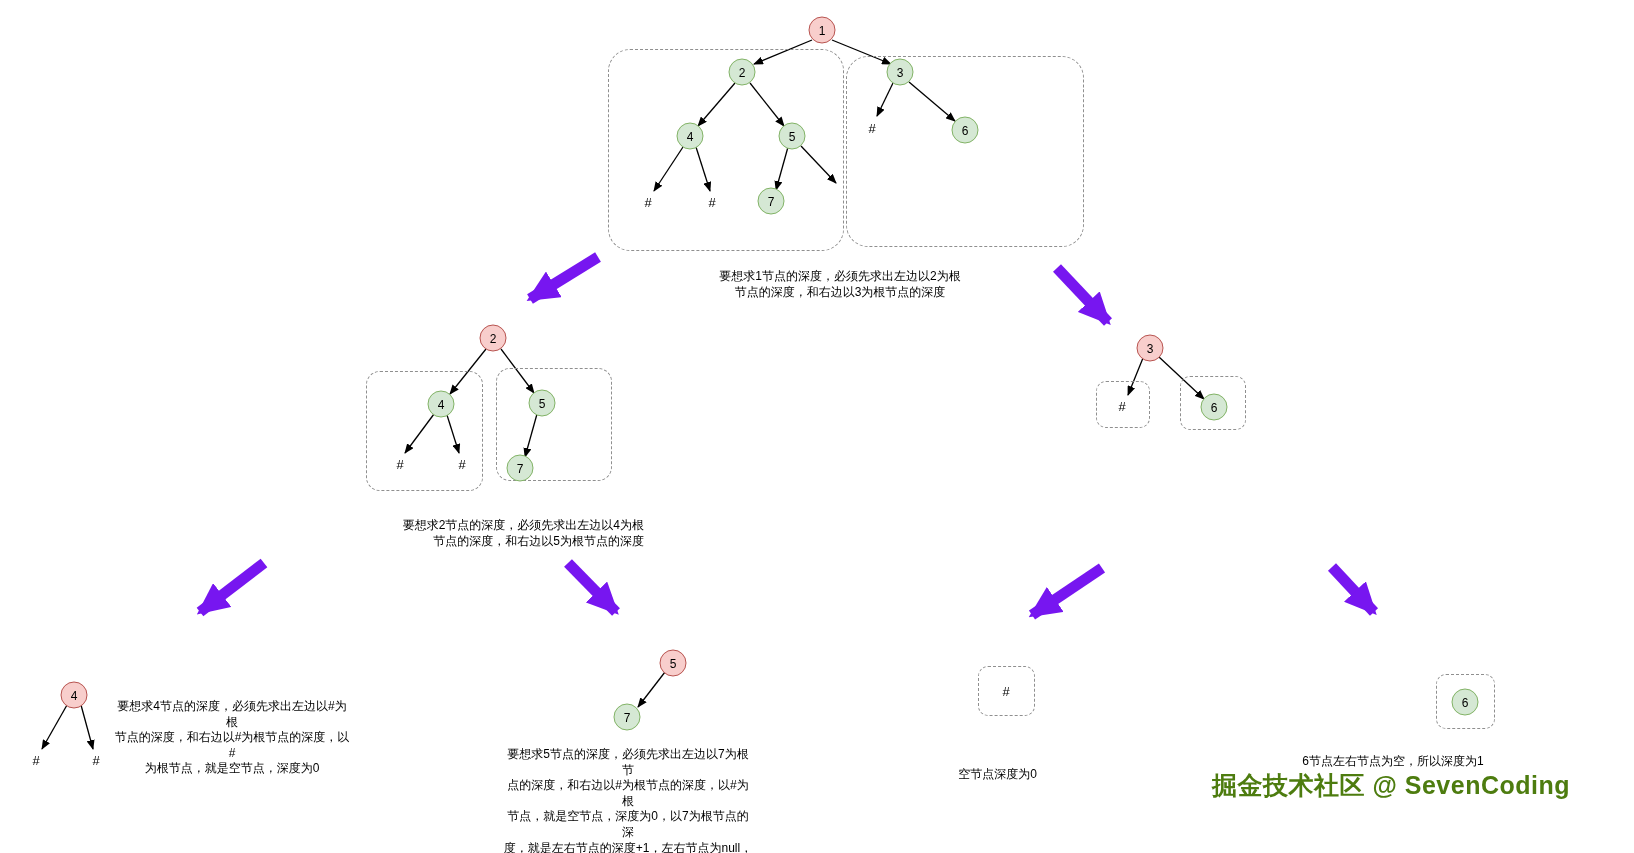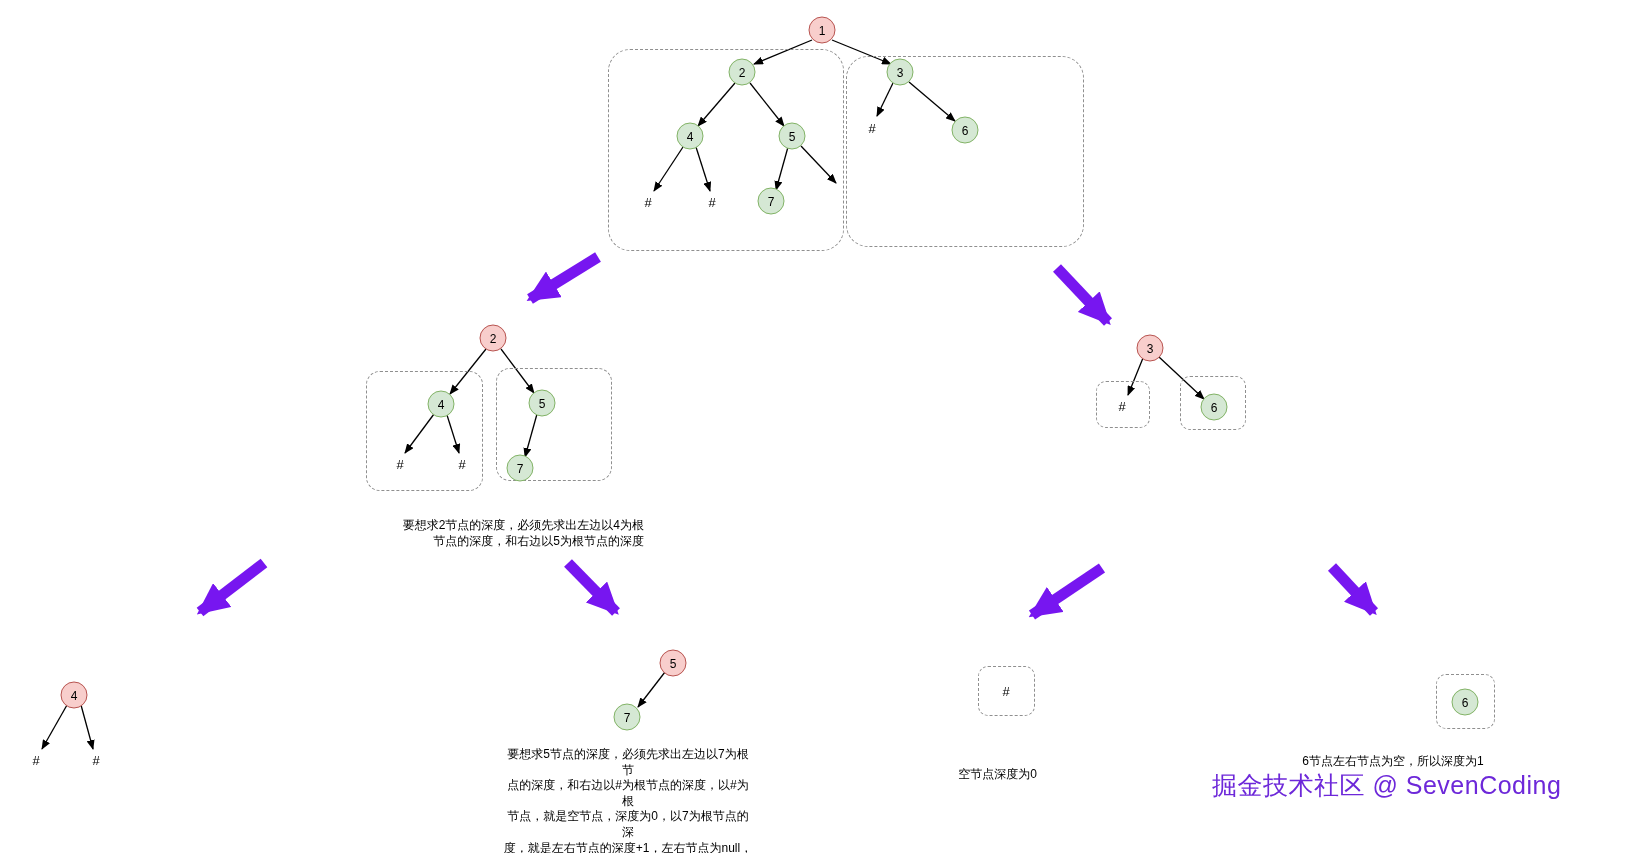--- a/index.html
+++ b/index.html
@@ -21,21 +21,21 @@
   }
   .dash-box {
     position:absolute; border:1px dashed #8f8f8f; background:transparent; z-index:1;
   }
   .note {
     position:absolute; font-size:12px; line-height:1.3; text-align:center;
     white-space:pre-line; color:#000; z-index:2;
   }
   #watermark {
     position:absolute; left:1212px; top:769px;
-    font-size:25px; font-weight:normal; color:#6d28d9;
+    font-size:25px; font-weight:bold; color:#4d7c0f;
     white-space:nowrap; z-index:5; letter-spacing:0.5px;
   }
 </style>
 </head>
 <body>
 
 <div id="canvas">
 
   <svg id="edges" viewBox="0 0 1634 853" xmlns="http://www.w3.org/2000/svg">
     <defs>
@@ -126,22 +126,27 @@
   <div class="node pink" style="left:74px; top:695px;">4</div>
   <div class="nullm" style="left:36px; top:760px;">#</div>
   <div class="nullm" style="left:96px; top:760px;">#</div>
 
   <div class="node pink" style="left:673px; top:663px;">5</div>
   <div class="node green" style="left:627px; top:717px;">7</div>
 
   <div class="nullm" style="left:1006px; top:691px;">#</div>
   <div class="node green" style="left:1465px; top:702px;">6</div>
 
+  <div class="note" style="left:688px;  top:269px; width:304px;">要想求1节点的深度，必须先求出左边以2为根
+节点的深度，和右边以3为根节点的深度</div>
   <div class="note" style="left:340px;  top:518px; width:304px;text-align:right;">要想求2节点的深度，必须先求出左边以4为根
 节点的深度，和右边以5为根节点的深度</div>
+  <div class="note" style="left:113px;  top:699px; width:238px;">要想求4节点的深度，必须先求出左边以#为根
+节点的深度，和右边以#为根节点的深度，以#
+为根节点，就是空节点，深度为0</div>
   <div class="note" style="left:503px;  top:747px; width:250px;">要想求5节点的深度，必须先求出左边以7为根节
 点的深度，和右边以#为根节点的深度，以#为根
 节点，就是空节点，深度为0，以7为根节点的深
 度，就是左右节点的深度+1，左右节点为null，
 所以7的深度是1，那么5的深度就是1+1=2</div>
   <div class="note" style="left:945px;  top:767px; width:105px;">空节点深度为0</div>
   <div class="note" style="left:1248px; top:754px; width:290px;">6节点左右节点为空，所以深度为1</div>
 
   <div id="watermark">掘金技术社区 @ SevenCoding</div>
 

